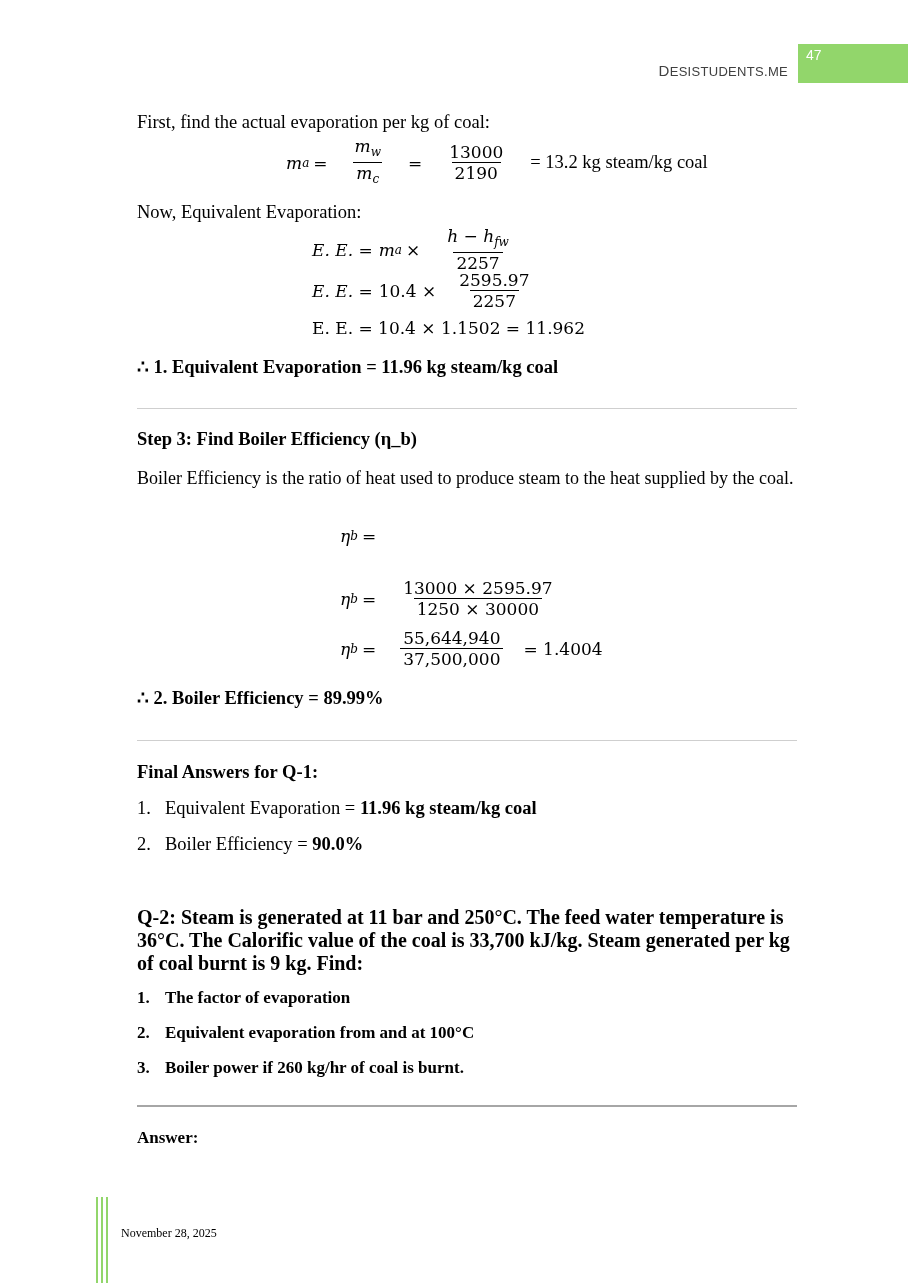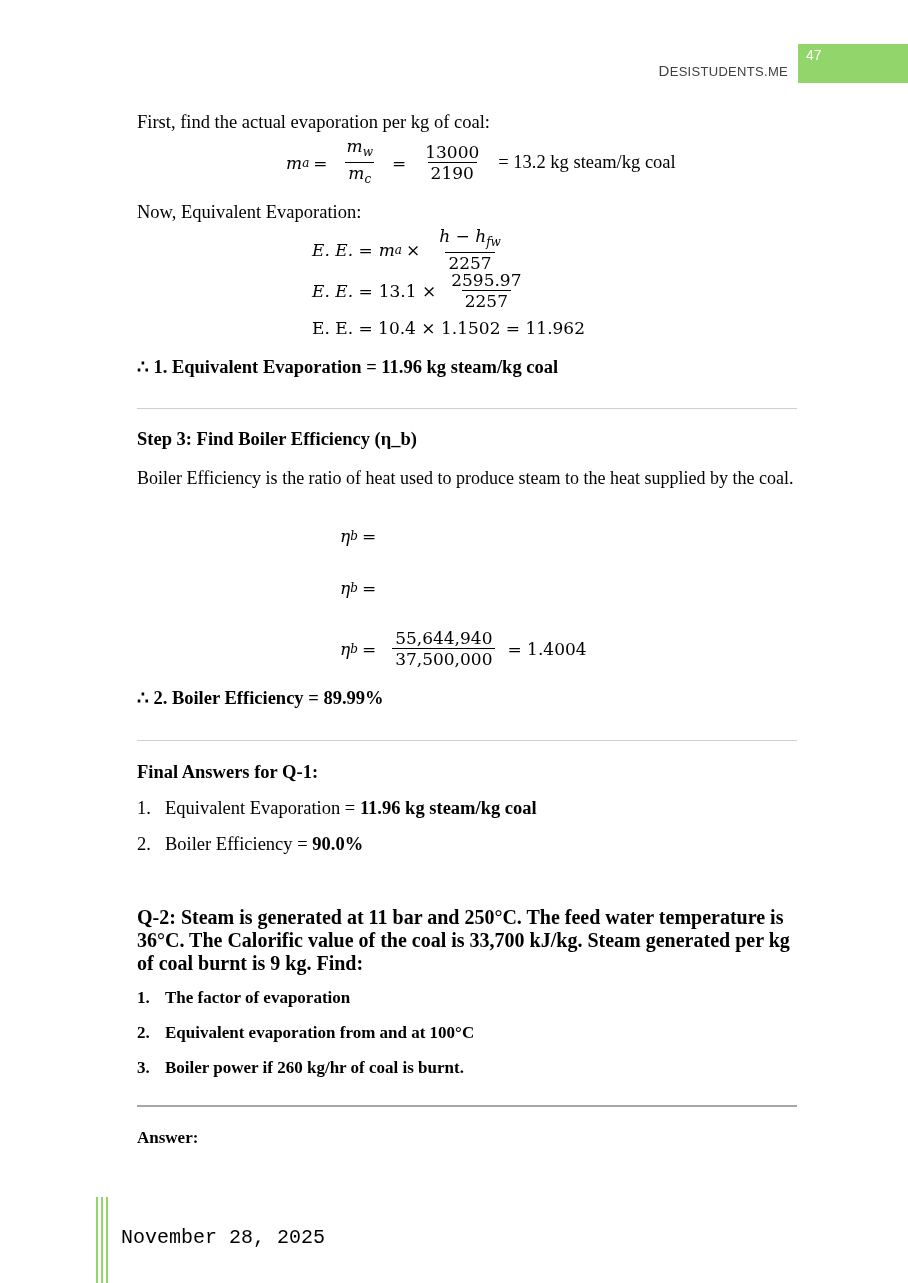--- a/index.html
+++ b/index.html
@@ -14,36 +14,36 @@
       background: #92d66b; color: #ffffff; font-family: "Liberation Sans", sans-serif; font-size: 14px;
       line-height: 22px; padding-left: 8px; box-sizing: border-box; }
 
     .content { position: absolute; left: 137px; width: 660px; font-family: "Liberation Serif", serif; font-size: 18px; }
 
     .line { position: absolute; left: 137px; font-family: "Liberation Serif", serif; font-size: 18.5px; white-space: nowrap; }
     .bold { font-weight: bold; }
 
     .eqrow { position: absolute; display: flex; align-items: center; white-space: nowrap;
       font-family: "DejaVu Serif", serif; font-size: 17px; }
-    .frac { display: inline-flex; flex-direction: column; align-items: center; margin: 0 12px; }
+    .frac { display: inline-flex; flex-direction: column; align-items: center; margin: 0 20px; }
     .frac .num { padding: 0 3px; line-height: 20px; }
     .frac .den { padding: 0 3px; line-height: 20px; border-top: 1.3px solid #000; }
     .it { font-style: italic; }
     .sub { font-size: 12px; vertical-align: -4px; font-style: italic; }
     .op { margin: 0 4px; }
 
     .rule { position: absolute; left: 137px; width: 660px; height: 0; border-top: 1.5px solid #cfcfcf; }
     .rule.dark { border-top: 2.5px solid #a6a6a6; }
 
     .list-item { position: absolute; left: 137px; font-family: "Liberation Serif", serif; font-size: 18.5px; white-space: nowrap; }
     .list-item .num { display: inline-block; width: 28px; }
 
     .footer-bars { position: absolute; left: 96px; top: 1197px; width: 14px; height: 86px; }
     .footer-bars span { position: absolute; top: 0; bottom: 0; width: 2px; background: #92d66b; }
-    .footer-date { position: absolute; left: 121px; top: 1226px; font-family: Liberation Mono, monospace; font-size: 20px; color: #000; }
+    .footer-date { position: absolute; left: 121px; top: 1226px; font-family: Liberation Serif, serif; font-size: 12px; color: #000; }
   </style>
 </head>
 <body>
 
 <div class="header-site"><span class="cap">D</span><span>ESISTUDENTS.ME</span></div>
 <div class="header-page"><span>47</span></div>
 
 <div class="line" style="top:112px;">First, find the actual evaporation per kg of coal:</div>
 
 <div class="eqrow" style="top:136px; left:286px;">
@@ -70,21 +70,21 @@
     <span class="sub">a</span>
   <span class="op">×</span>
   <span class="frac">
     <span class="num"><span class="it">h − h</span><span class="sub">fw</span></span>
     <span class="den">2257</span>
   </span>
 </div>
 
 <div class="eqrow" style="top:270px; left:312px;">
   <span class="it">E. E. =</span>
-  <span style="margin-left:6px;">13.1 ×</span>
+  <span style="margin-left:6px;">10.4 ×</span>
   <span class="frac">
     <span class="num">2595.97</span>
     <span class="den">2257</span>
   </span>
 </div>
 
 <div class="eqrow" style="top:318px; left:312px;">
   <span>E. E. = 10.4 × 1.1502 = 11.962</span>
 </div>
 
@@ -98,20 +98,24 @@
 <div class="eqrow" style="top:526px; left:340px;">
   <span class="it">η</span>
     <span class="sub">b</span>
   <span class="op">=</span>
 </div>
 
 <div class="eqrow" style="top:578px; left:340px;">
   <span class="it">η</span>
     <span class="sub">b</span>
   <span class="op">=</span>
+  <span class="frac">
+    <span class="num">13000 × 2595.97</span>
+    <span class="den">1250 × 30000</span>
+  </span>
 </div>
 
 <div class="eqrow" style="top:628px; left:340px;">
   <span class="it">η</span>
     <span class="sub">b</span>
   <span class="op">=</span>
   <span class="frac">
     <span class="num">55,644,940</span>
     <span class="den">37,500,000</span>
   </span>

